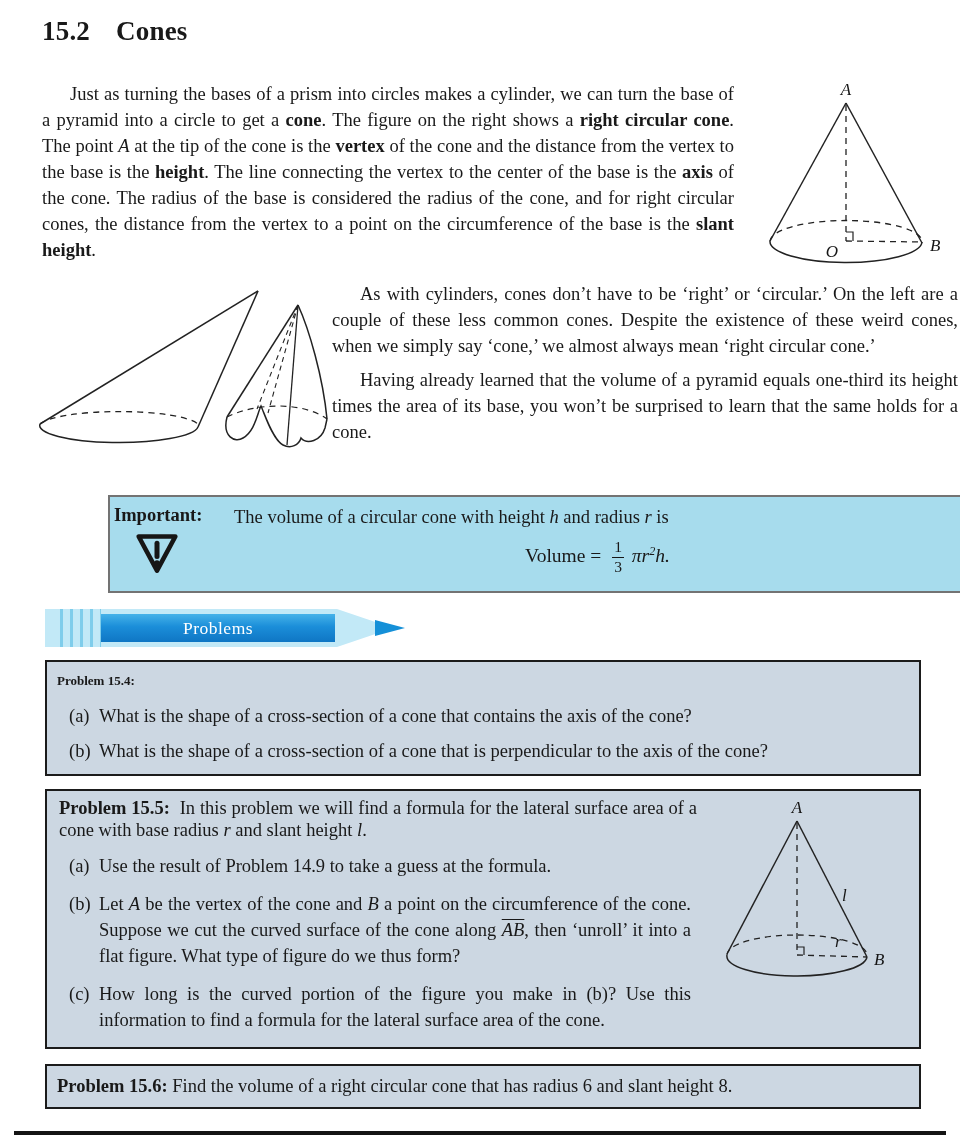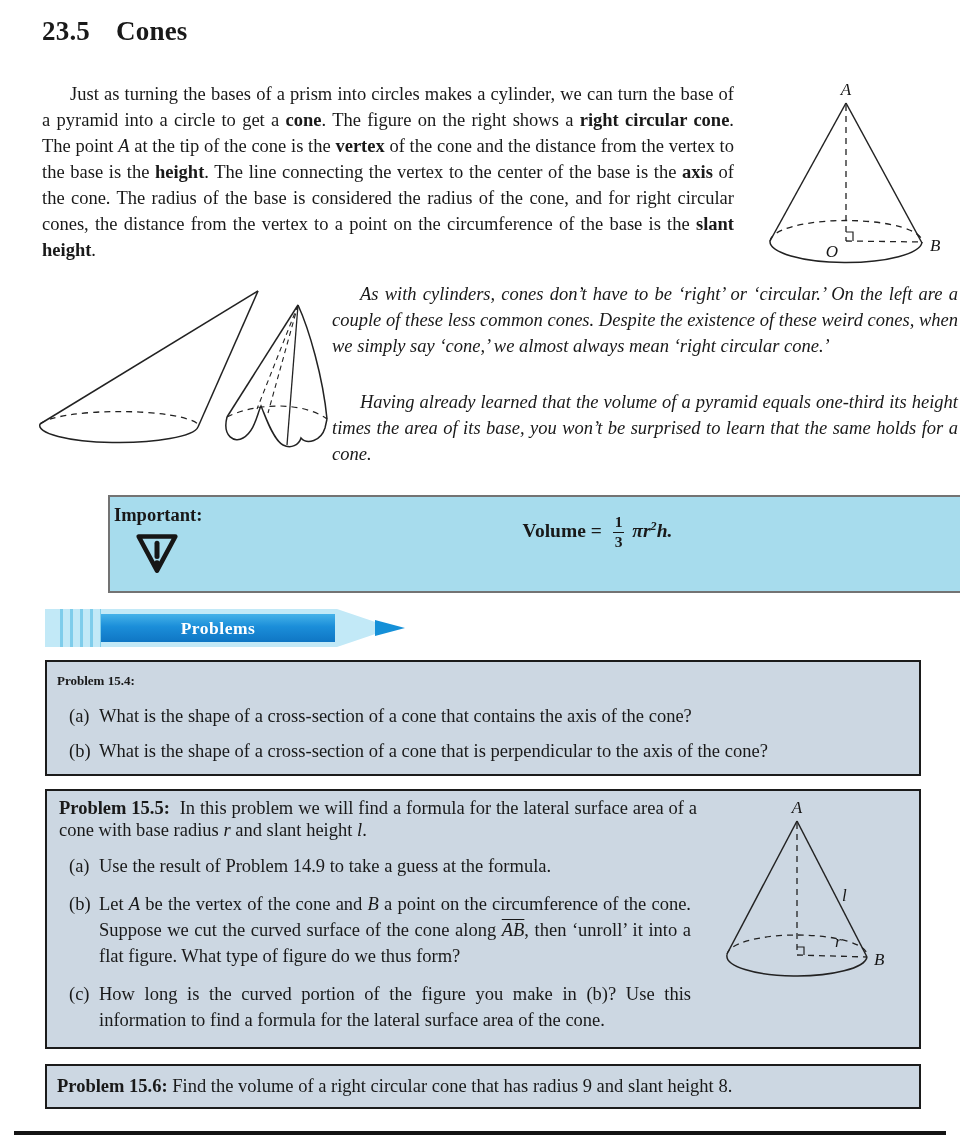--- a/index.html
+++ b/index.html
@@ -16,49 +16,49 @@
   h1 { margin:16px 0 0 42px; font-size:27px; letter-spacing:.2px; }
   h1 .num { margin-right:26px; }
 
   .para { font-size:18.5px; line-height:26px; text-align:justify; }
   .indent { text-indent:28px; }
 
   .row1 { display:flex; margin:34px 0 0 42px;gap:12px; }
   .row1 .para { width:704px; }
   .fig1 { width:214px; height:196px; margin-left:0; flex:none; }
 
-  .row2 { display:flex; margin:2px 0 0 30px; align-items:flex-start;font-style:italic; }
+  .row2 { display:flex; margin:2px 0 0 30px; align-items:flex-start; }
   .fig2 { width:298px; height:184px; flex:none; margin-top:8px; }
   .row2text { width:626px; margin-left:4px; margin-top:2px; }
-  .row2text .para + .para { margin-top:30px; }
+  .row2text .para + .para { margin-top:8px; }
 
   svg text { font-family:"Liberation Serif", serif; font-style:italic; font-size:17px; fill:#161616; }
 
   .important {
     margin:24px 0 0 108px; width:869px; min-height:98px;
     background:#a7dced; border:2px solid #737373;
     display:flex; padding:8px 14px 12px 4px;
   }
   .imp-left { width:120px; flex:none; }
   .imp-label { font-size:18.5px; }
   .imp-icon { margin:4px 0 0 18px; display:block; }
   .imp-body { flex:1; font-size:18.5px; line-height:25px; }
-  .formula { text-align:center; margin-top:8px; font-size:19.5px;font-weight:bold; }
+  .formula { text-align:center; margin-top:8px; font-size:19.5px; }
   .frac { display:inline-flex; flex-direction:column; align-items:center; vertical-align:middle; line-height:1.05; font-size:.8em; margin:0 3px 0 6px; }
   .frac .num { border-bottom:1.4px solid #161616; padding:0 2px 1px; }
   .frac .den { padding-top:1px; }
 
   .banner { position:relative; margin:16px 0 0 45px; height:38px; width:370px; }
   .banner .body { position:absolute; left:0; top:0; width:292px; height:38px; background:#c2e9f7; }
   .banner .stripes { position:absolute; left:8px; top:0; width:48px; height:38px;
     background:repeating-linear-gradient(90deg, transparent 0 7px, #7fcdeb 7px 10px); }
   .banner .bar { position:absolute; left:56px; top:5px; width:234px; height:28px;
     background:linear-gradient(180deg,#45b2e9 0%,#1b8ed9 45%,#0f76c4 100%);
     display:flex; align-items:center; justify-content:center; }
-  .banner .bar span { color:#ffffff; font-weight:bold; font-size:17.5px; letter-spacing:.5px; }
+  .banner .bar span { color:#ffffff; font-weight:normal; font-size:17.5px; letter-spacing:.5px; }
   .banner .tip { position:absolute; left:292px; top:0; width:0; height:0;
     border-top:19px solid transparent; border-bottom:19px solid transparent; border-left:56px solid #c2e9f7; }
   .banner .lead { position:absolute; left:330px; top:11px; width:0; height:0;
     border-top:8px solid transparent; border-bottom:8px solid transparent; border-left:30px solid #1590d8; }
 
   .pbox {
     margin:13px 0 0 45px; width:876px;
     border:2px solid #1b1b1b; background:#ccd7e2;
     padding:6px 14px 10px 10px; font-size:18.5px; line-height:26px;
   }
@@ -73,21 +73,21 @@
   .p155 .pitem { margin-top:12px; }
   .p156 { margin-top:15px; padding:7px 14px 8px 10px; }
 
   .rule { margin:22px 0 0 14px; width:932px; height:4px; background:#141414; }
 </style>
 </head>
 <body>
 
 <div class="page">
 
-  <h1><span class="num">23.5</span><span>Cones</span></h1>
+  <h1><span class="num">15.2</span><span>Cones</span></h1>
 
   <div class="row1">
     <p class="para indent"><span>Just as turning the bases of a prism into circles makes a cylinder, we can turn the base of a pyramid into a circle to get a </span><span class="b">cone</span><span>.  The figure on the right shows a </span><span class="b">right circular cone</span><span>.  The point </span><span class="i">A</span><span> at the tip of the cone is the </span><span class="b">vertex</span><span> of the cone and the distance from the vertex to the base is the </span><span class="b">height</span><span>.  The line connecting the vertex to the center of the base is the </span><span class="b">axis</span><span> of the cone.  The radius of the base is considered the radius of the cone, and for right circular cones, the distance from the vertex to a point on the circumference of the base is the </span><span class="b">slant height</span><span>.</span></p>
     <div class="fig1">
       <svg width="214" height="196" viewBox="0 0 214 196">
         <g fill="none" stroke="#222" stroke-width="1.5">
           <path d="M100 22 L24 160"></path>
           <path d="M100 22 L176 162"></path>
           <path d="M24 160 A 76 21 0 0 0 176 161"></path>
           <path d="M24 160 A 76 21 0 0 1 176 161" stroke-dasharray="6 5" stroke-width="1.3"></path>
@@ -129,20 +129,21 @@
   <div class="important">
     <div class="imp-left">
       <div class="imp-label b">Important:</div>
       <svg class="imp-icon" width="50" height="48" viewBox="0 0 60 56">
         <polygon points="8,7 52,7 30,48" fill="none" stroke="#161616" stroke-width="5.5" stroke-linejoin="round"></polygon>
         <line x1="30" y1="15" x2="30" y2="31" stroke="#161616" stroke-width="6" stroke-linecap="round"></line>
         <circle cx="30" cy="39" r="3.4" fill="#161616"></circle>
       </svg>
     </div>
     <div class="imp-body">
+      <p><span>The volume of a circular cone with height </span><span class="i">h</span><span> and radius </span><span class="i">r</span><span> is</span></p>
       <div class="formula">
         <span>Volume =</span>
         <span class="frac">
             <span class="num">1</span>
             <span class="den">3</span>
           </span>
         <span><span class="i">πr</span><sup class="i">2</sup><span class="i">h.</span></span>
       </div>
     </div>
   </div>
@@ -197,18 +198,18 @@
       <span class="ptext"><span>Let </span><span class="i">A</span><span> be the vertex of the cone and </span><span class="i">B</span><span> a point on the circumference of the cone. Suppose we cut the curved surface of the cone along </span><span class="i ov">AB</span><span>, then ‘unroll’ it into a flat figure. What type of figure do we thus form?</span></span>
     </div>
     <div class="pitem">
       <span class="plabel">(c)</span>
       <span class="ptext"><span>How long is the curved portion of the figure you make in (b)?  Use this information to find a formula for the lateral surface area of the cone.</span></span>
     </div>
   </div>
 
   <div class="pbox p156">
     <span class="b">Problem 15.6:</span>
-    <span>Find the volume of a right circular cone that has radius 9 and slant height 8.</span>
+    <span>Find the volume of a right circular cone that has radius 6 and slant height 8.</span>
   </div>
 
   <div class="rule"></div>
 
 </div>
 
 </body></html>

